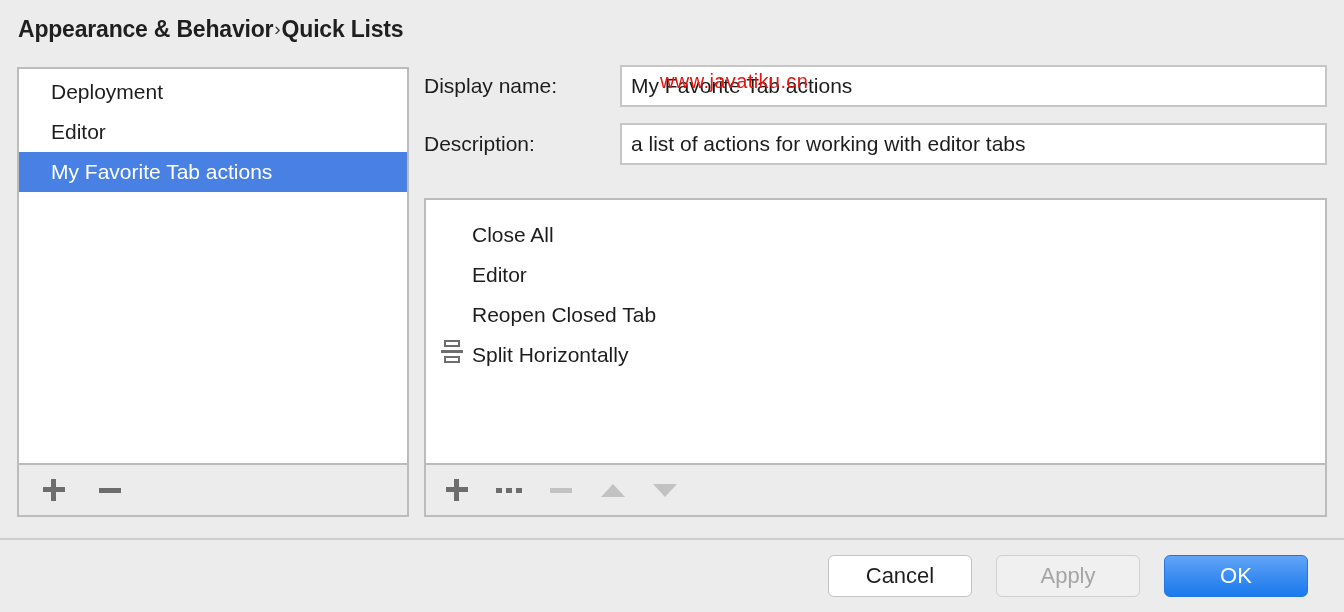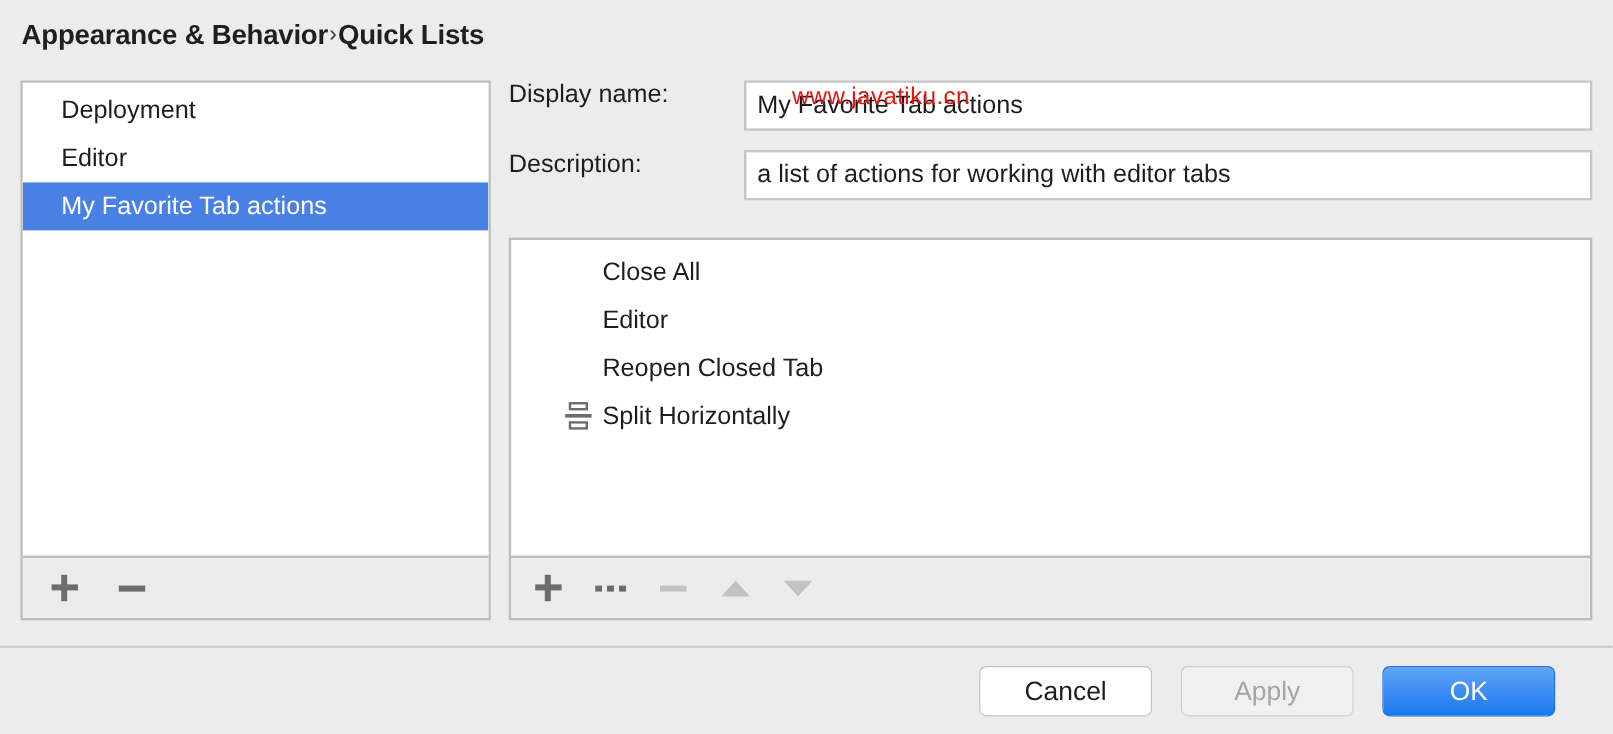--- a/index.html
+++ b/index.html
@@ -137,21 +137,21 @@
   
   #right-side {
     position: absolute;
     left: 424px;
     top: 67px;
     width: 903px;
     height: 450px;
   }
   .field-row {
     display: flex;
-    align-items: flex-start;
+    align-items: center;
     height: 38px;
     margin-bottom: 20px;
   }
   .field-label {
     width: 196px;
     font-size: 21px;
     color: #1d1d1d;
     white-space: nowrap;
   }
   .field-input {
@@ -181,23 +181,22 @@
     flex-direction: column;
   }
   #actions-list {
     flex: 1 1 auto;
     overflow: hidden;
     padding-top: 7px;
   }
   .action-item {
     height: 40px;
     display: flex;
-    align-items: center;
+    align-items: flex-end;
     padding-left: 8px;
-    margin-left: 30px;
   }
   .action-icon-slot {
     width: 38px;
     height: 30px;
     display: flex;
     align-items: center;
     justify-content: center;
     flex: 0 0 auto;
   }
   .action-label {
@@ -252,21 +251,21 @@
   }
   #footer {
     position: absolute;
     left: 0;
     top: 540px;
     width: 1344px;
     height: 72px;
     display: flex;
     align-items: center;
     justify-content: flex-end;
-    padding-right: 48px;
+    padding-right: 36px;
     box-sizing: border-box;
     gap: 24px;
   }
   .dlg-btn {
     height: 42px;
     min-width: 144px;
     border-radius: 6px;
     font-family: "Liberation Sans", sans-serif;
     font-size: 22px;
     display: flex;

